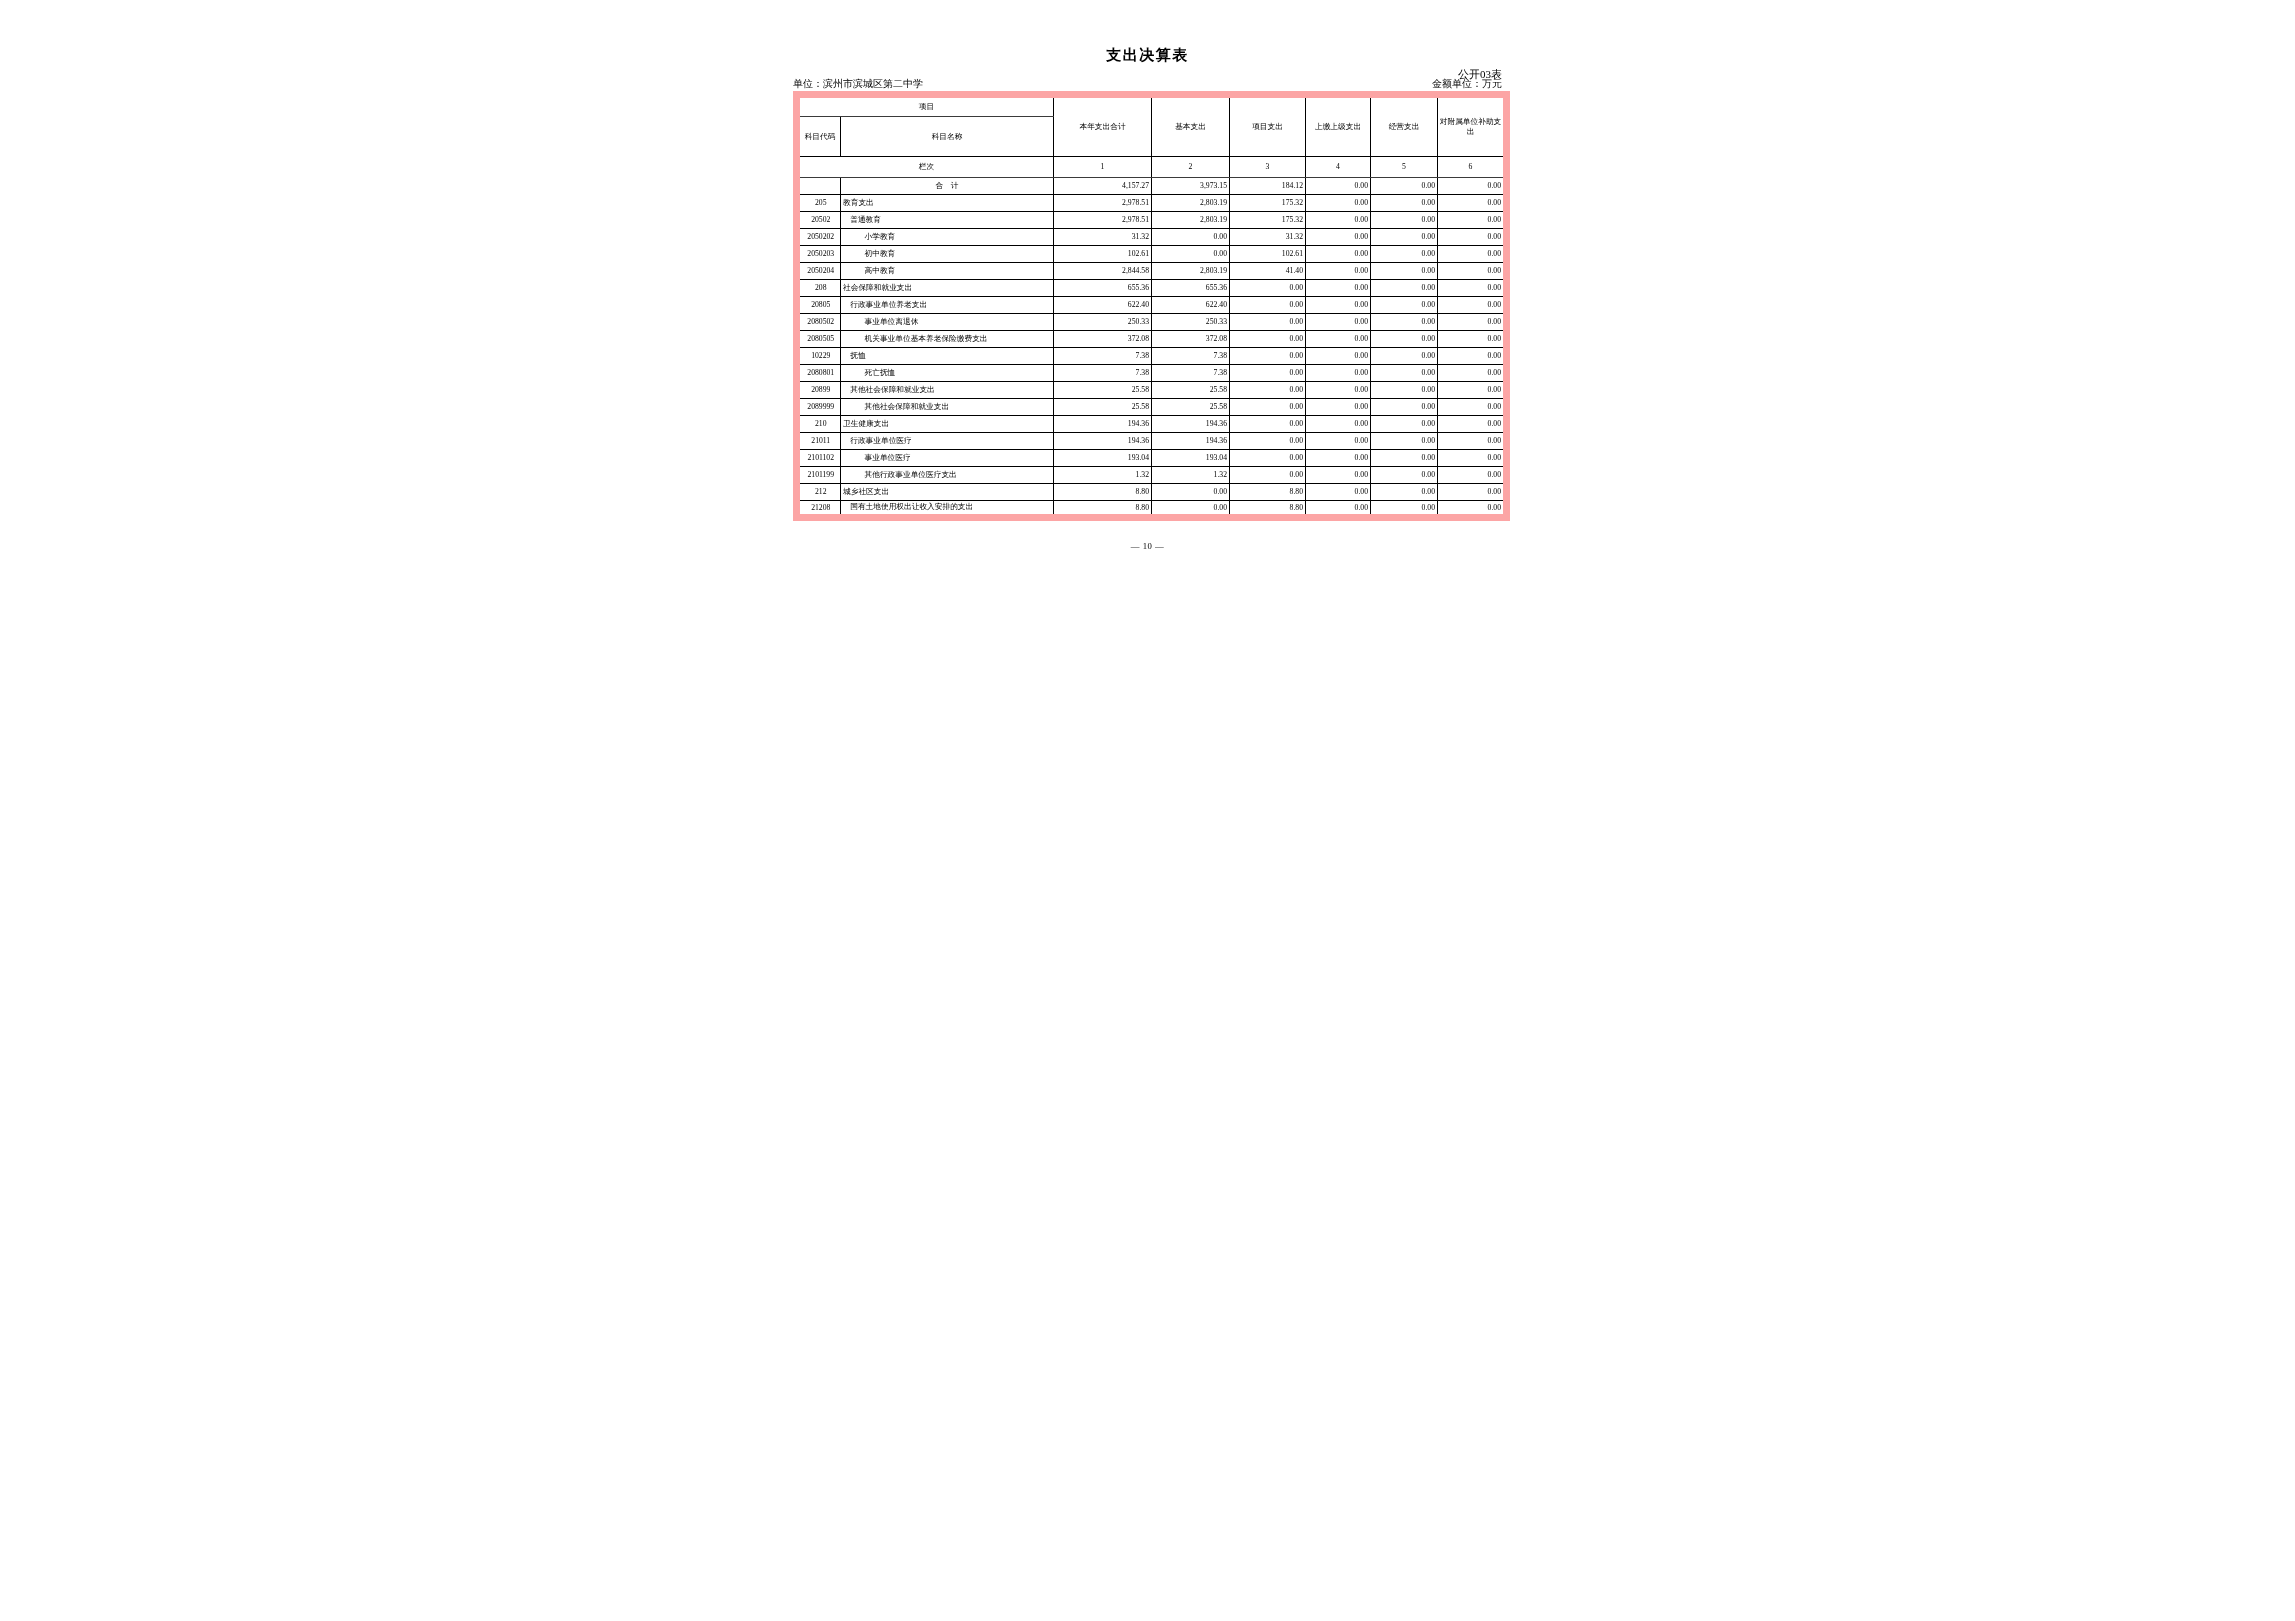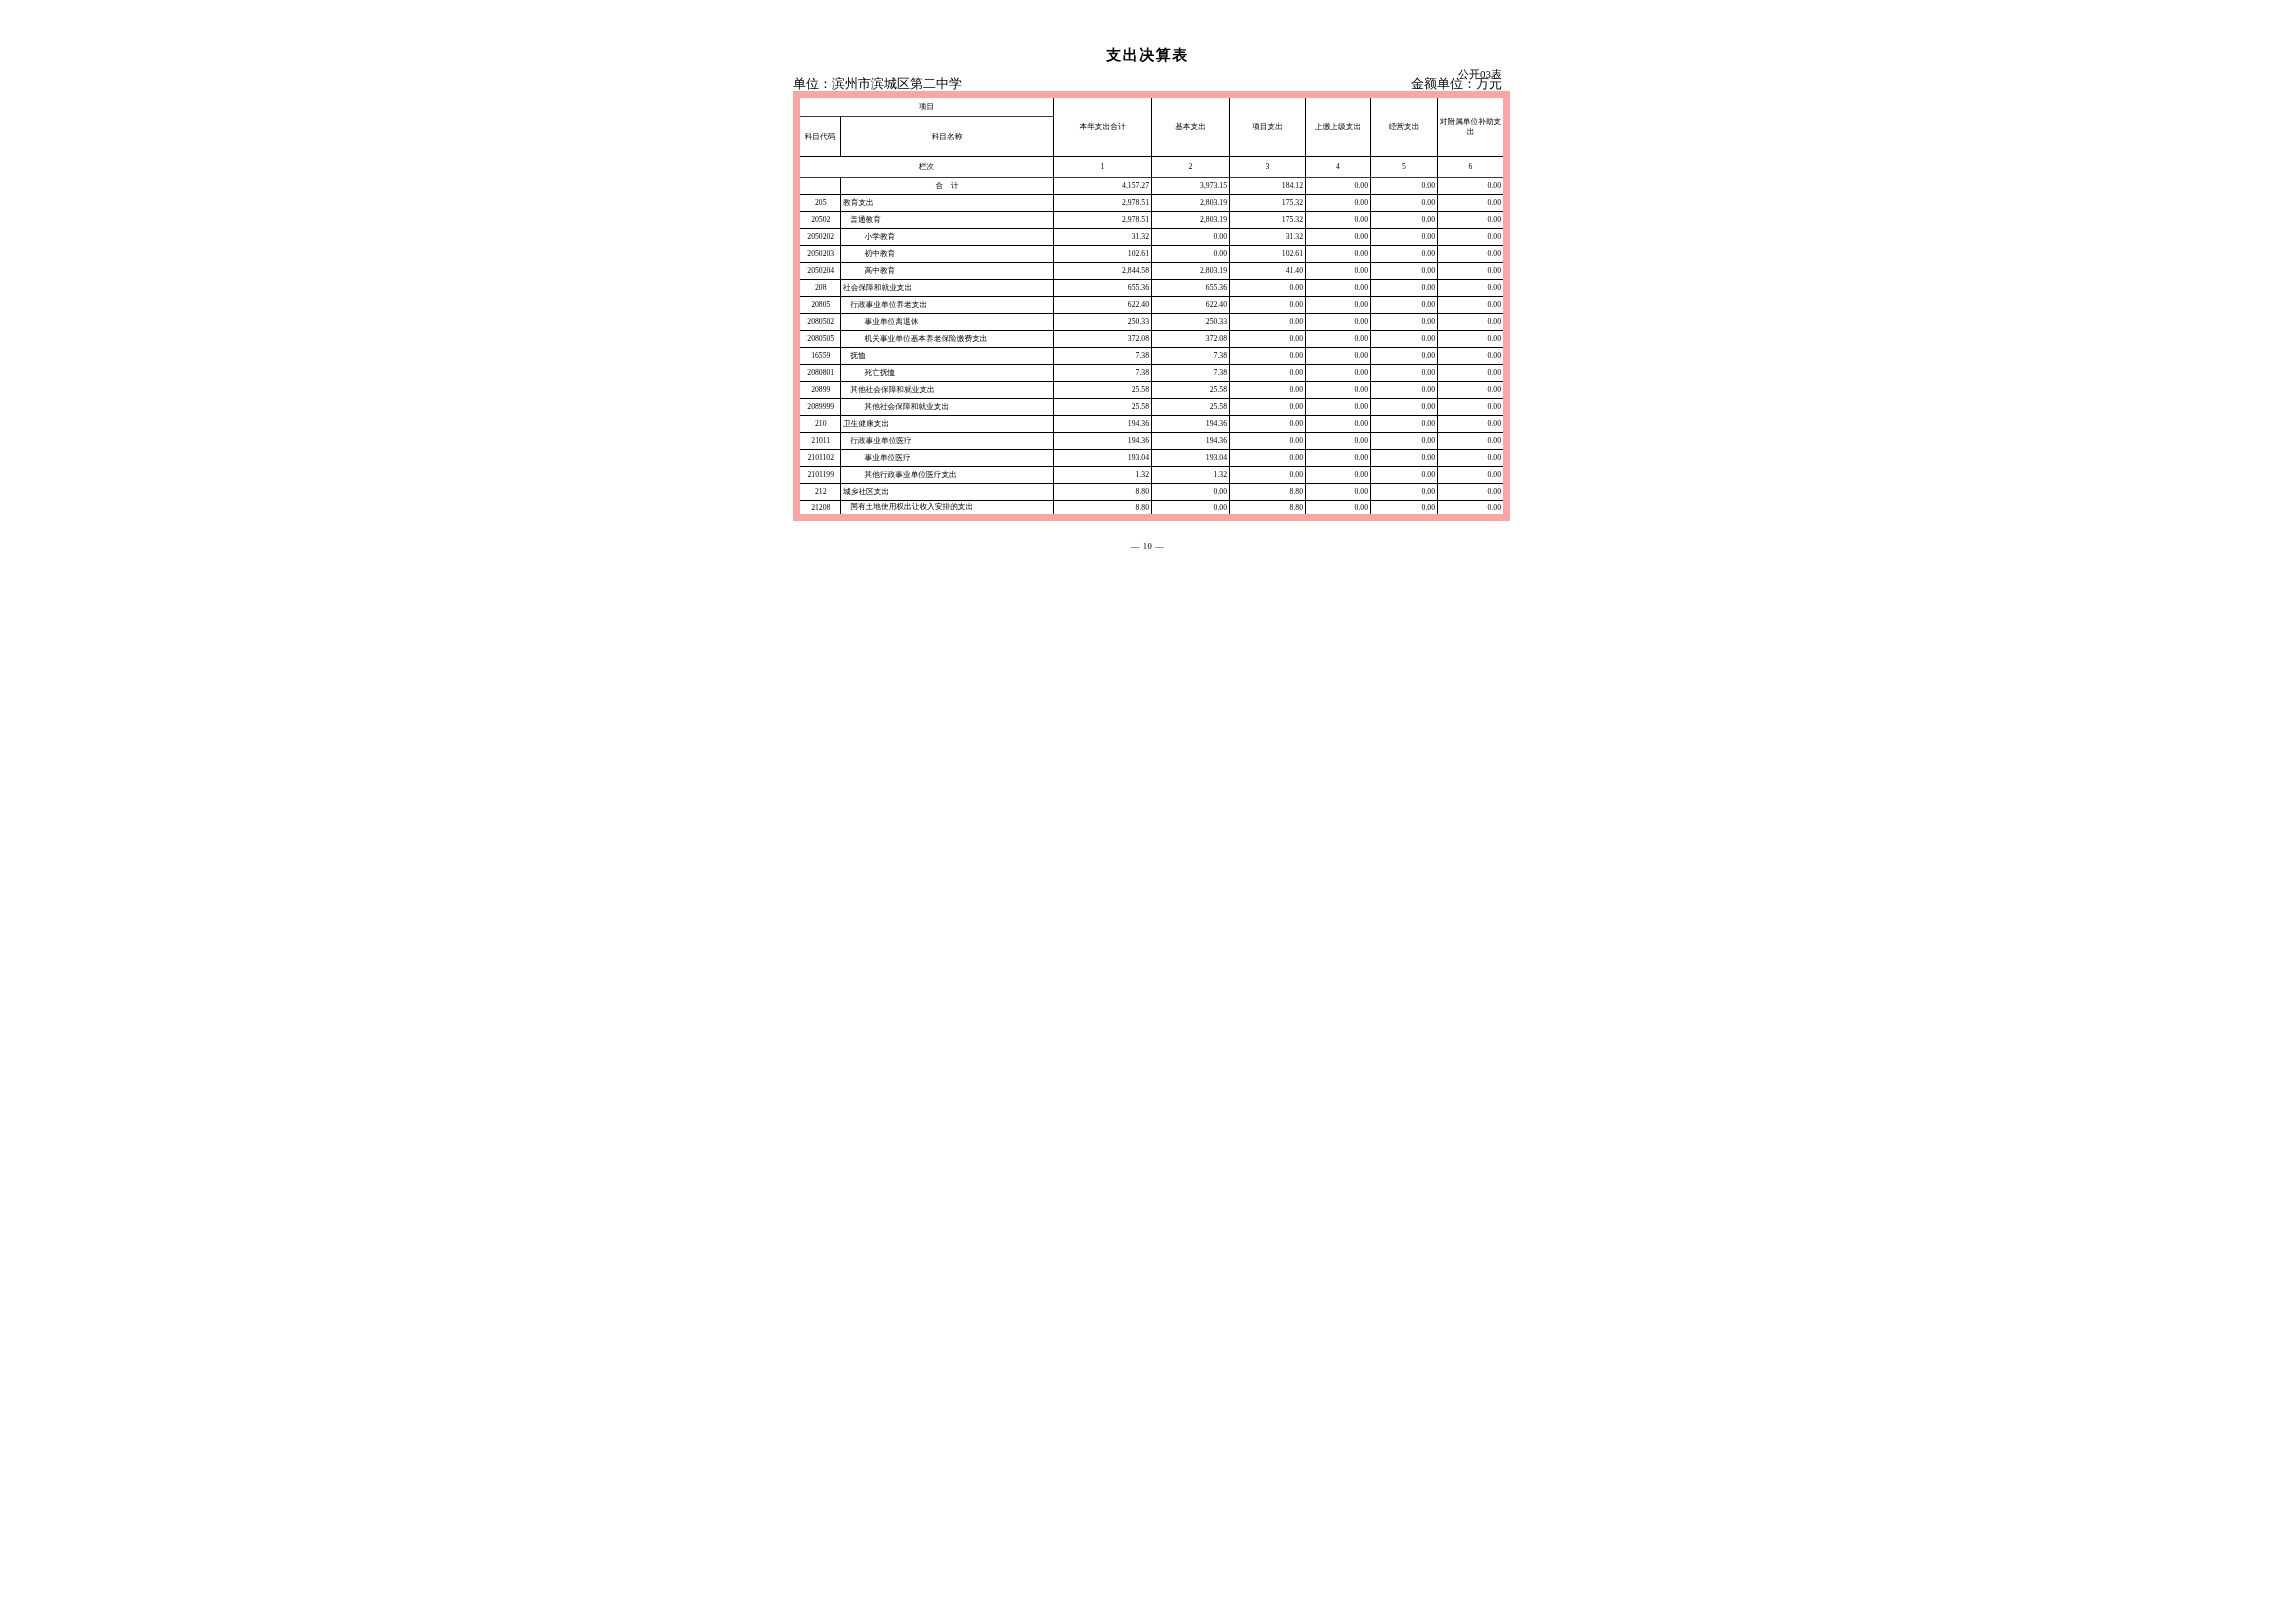--- a/index.html
+++ b/index.html
@@ -28,21 +28,21 @@
   .table-code-line {
     margin: 5.1px 28px 0 28px;
     text-align: right;
     font-size: 11px;
     line-height: 10.2px;
   }
   .info-line {
     display: flex;
     justify-content: space-between;
     margin: 0.5px 28px 1.5px 28px;
-    font-size: 13px;
+    font-size: 10px;
     line-height: 10.2px;
   }
   table.fin-table {
     width: 711px;
     margin: 0 28px;
     border-collapse: collapse;
     table-layout: fixed;
     font-size: 7.7px;
     border: 7px solid #fca5a5;
   }
@@ -226,21 +226,21 @@
           <td class="code-cell">2080505</td>
           <td class="name-cell indent-2">机关事业单位基本养老保险缴费支出</td>
           <td class="num-cell">372.08</td>
           <td class="num-cell">372.08</td>
           <td class="num-cell">0.00</td>
           <td class="num-cell">0.00</td>
           <td class="num-cell">0.00</td>
           <td class="num-cell">0.00</td>
         </tr>
         <tr>
-          <td class="code-cell">16559</td>
+          <td class="code-cell">10229</td>
           <td class="name-cell indent-1">抚恤</td>
           <td class="num-cell">7.38</td>
           <td class="num-cell">7.38</td>
           <td class="num-cell">0.00</td>
           <td class="num-cell">0.00</td>
           <td class="num-cell">0.00</td>
           <td class="num-cell">0.00</td>
         </tr>
         <tr>
           <td class="code-cell">2080801</td>

